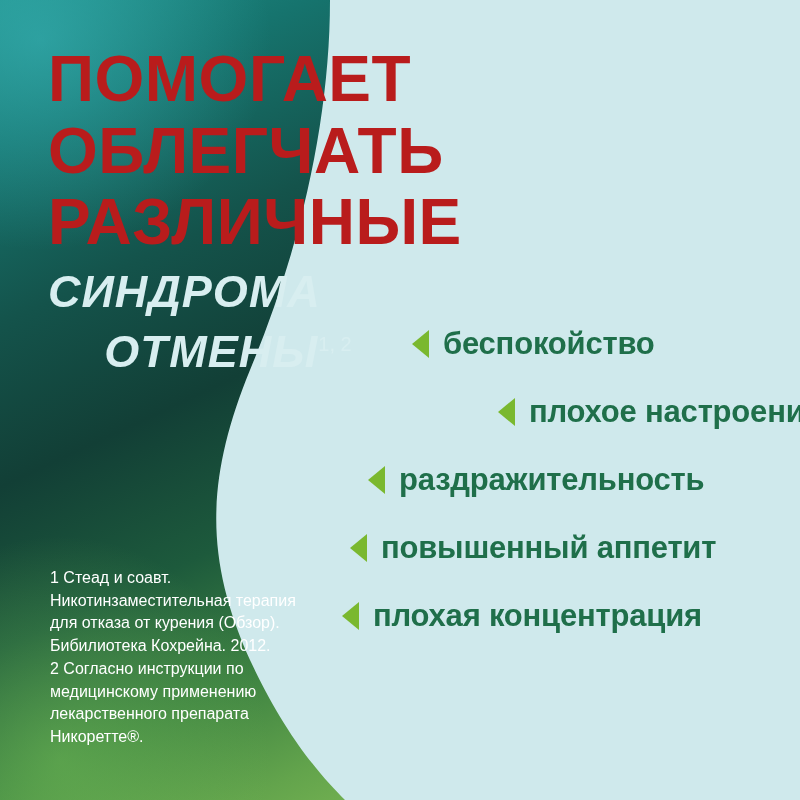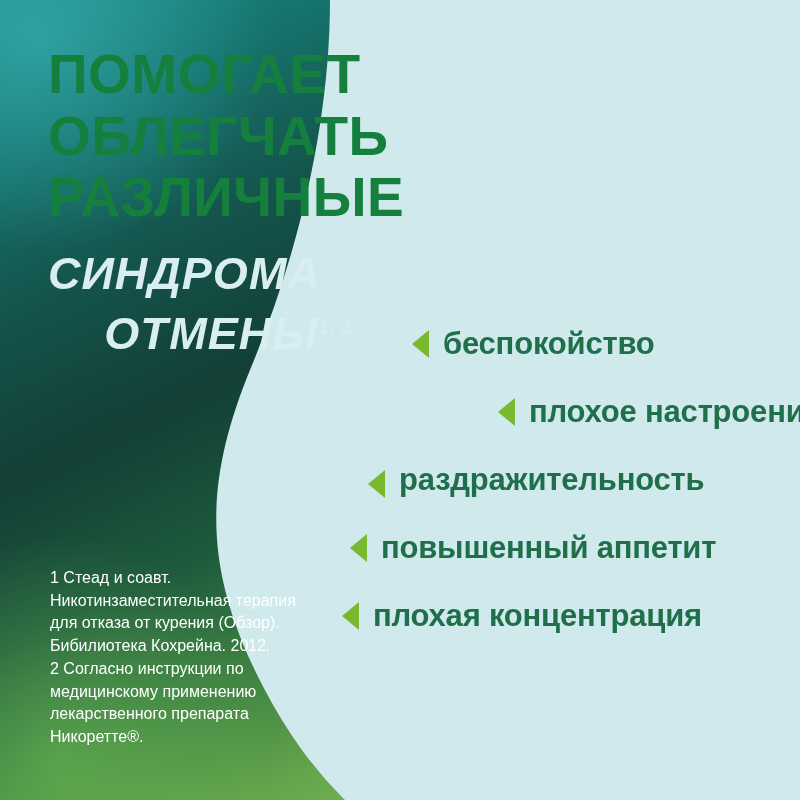--- a/index.html
+++ b/index.html
@@ -48,34 +48,34 @@
   }
 
   
   .headline {
     position: absolute;
     left: 48px;
     top: 44px;
     width: 360px;
   }
   .headline .line {
-    color: #15803d;
+    color: #b91c1c;
     font-weight: bold;
-    font-size: 55px;
+    font-size: 64px;
     line-height: 1.12;
     letter-spacing: 0.5px;
     text-transform: uppercase;
     white-space: nowrap;
   }
   .headline .line.italic {
     font-style: italic;
     color: #d8eef0;
     font-size: 45px;
     letter-spacing: 1px;
-    margin-top: 20px;
+    margin-top: 8px;
   }
   .headline .line.italic:last-of-type {
     margin-top: 10px;
     text-align: center;
   }
   .sup {
     font-size: 20px;
     font-style: normal;
     font-weight: normal;
     vertical-align: super;
@@ -121,21 +121,21 @@
   .bullet-label {
     color: #1f6f4a;
     font-weight: bold;
     font-size: 31px;
     letter-spacing: -0.2px;
   }
 
   
   .r0 { margin-left: 62px; margin-top: 8px; }
   .r1 { margin-left: 148px; }
-  .r2 { margin-left: 18px; align-items: flex-end; }
+  .r2 { margin-left: 18px; }
   .r3 { margin-left: 0px; }
   .r4 { margin-left: -8px; }
 </style>
 </head>
 <body>
 
 <div id="poster">
 
   <div class="left-panel"></div>
   <div class="left-panel-glow"></div>

